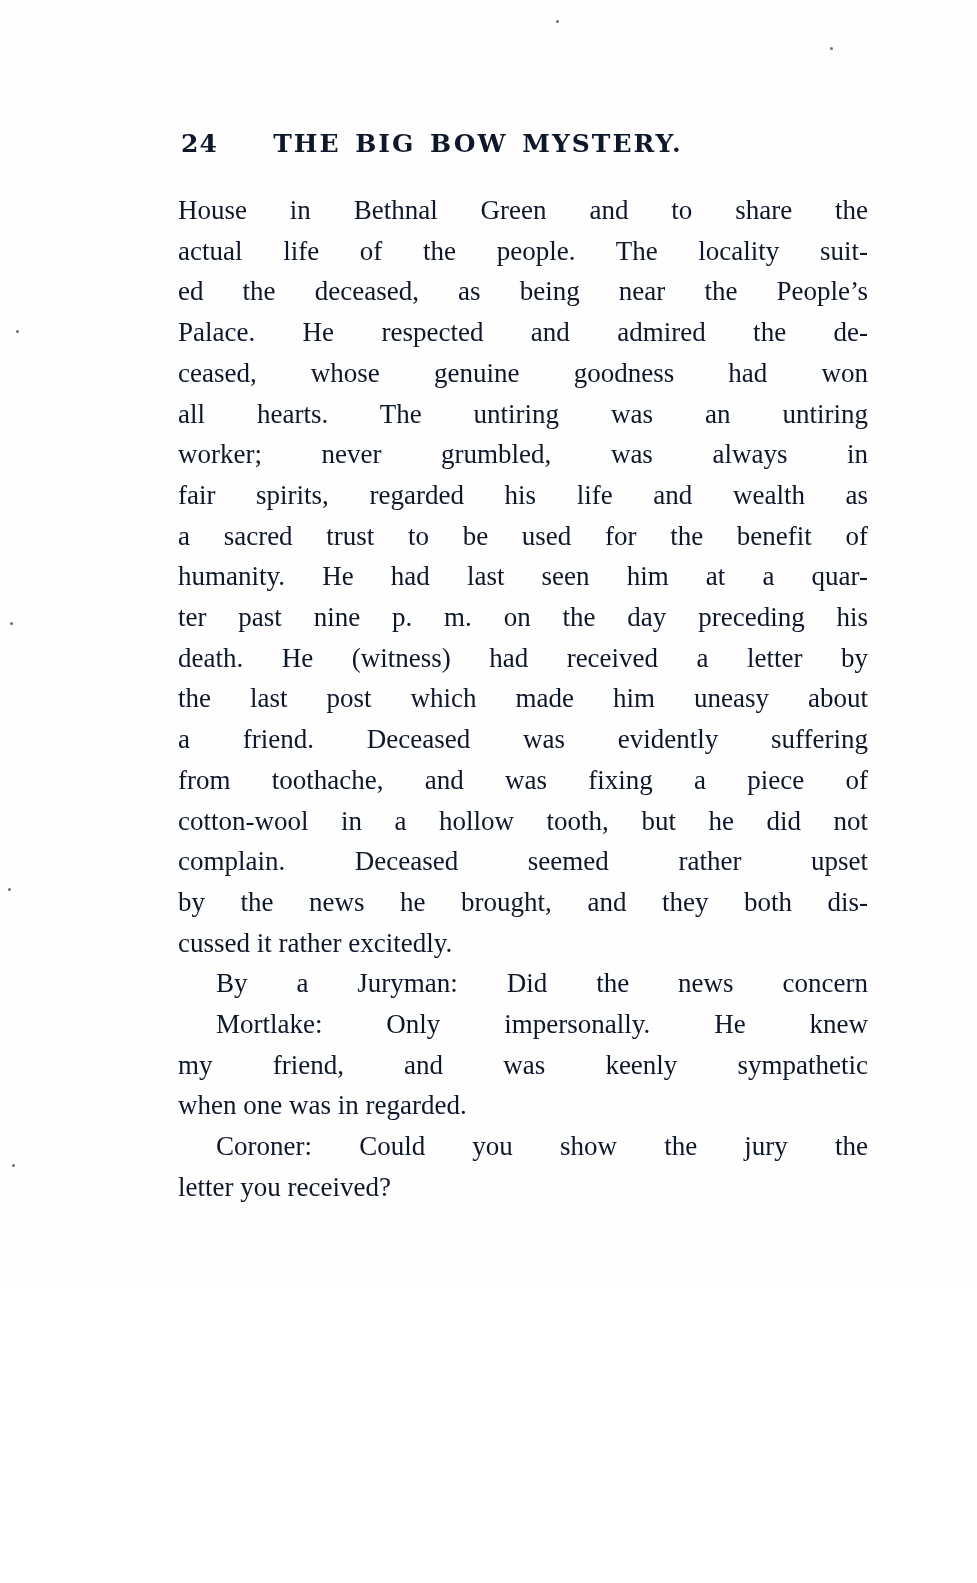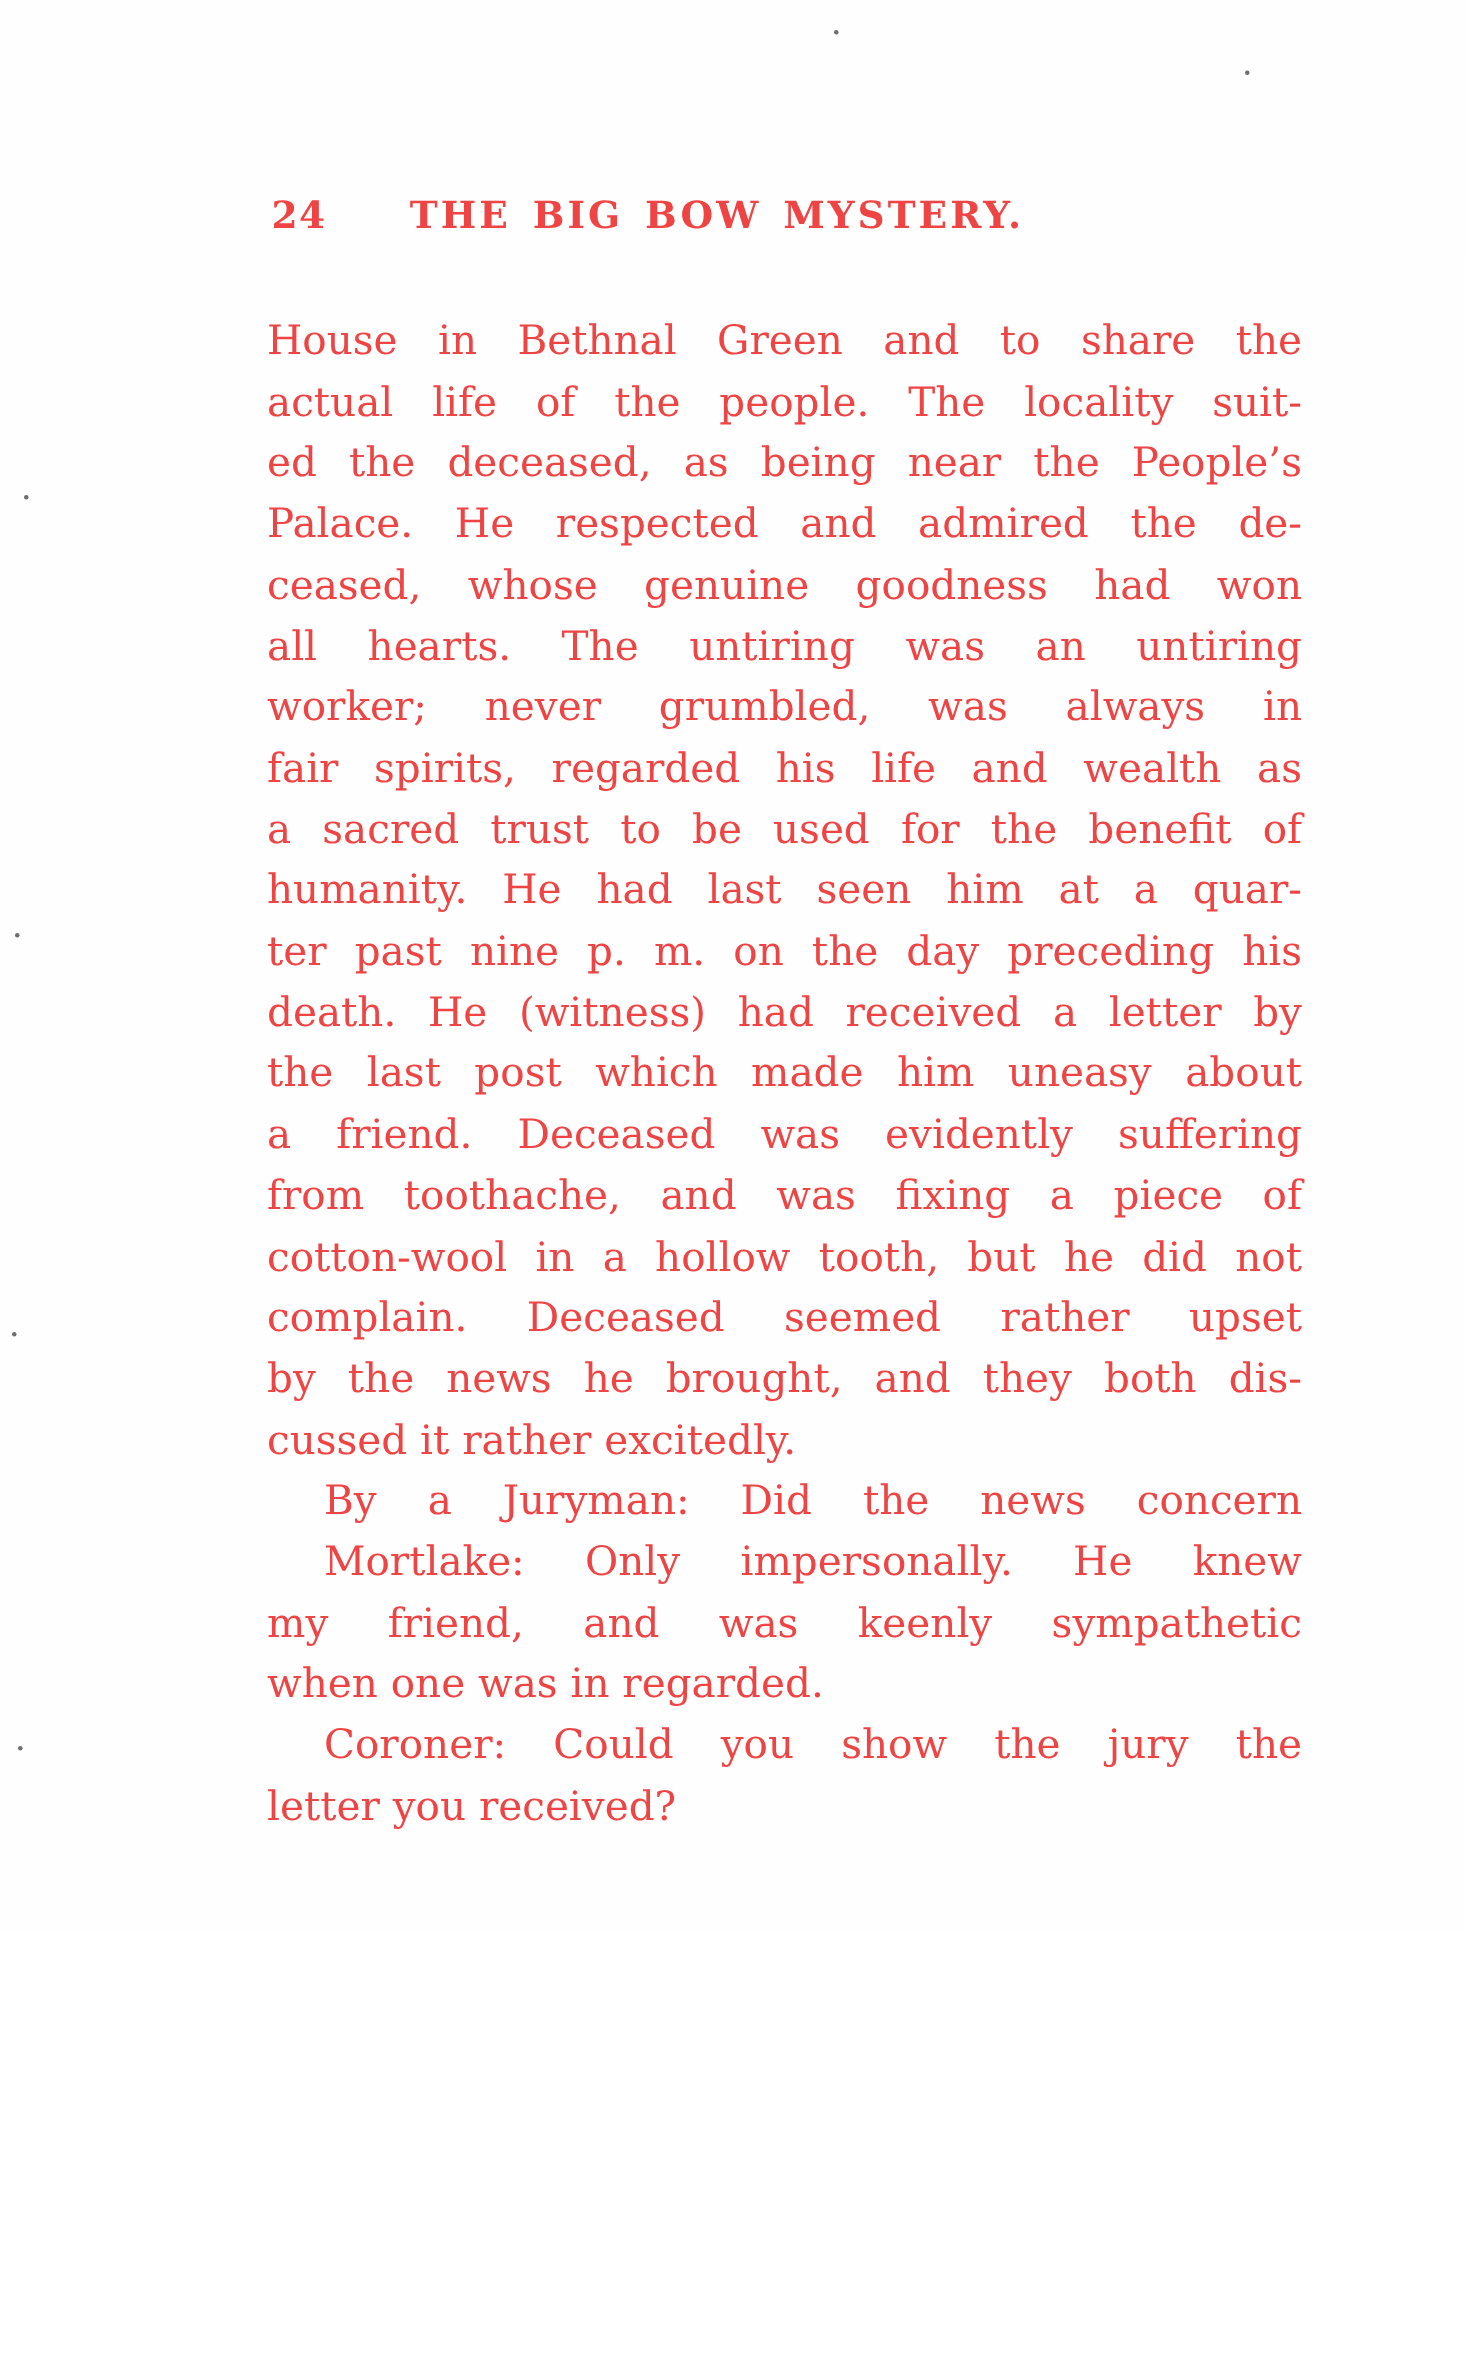--- a/index.html
+++ b/index.html
@@ -7,21 +7,21 @@
     padding: 0;
     background: #ffffff;
   }
   .page {
     position: relative;
     width: 977px;
     height: 1287px;
     background: #fefefe;
     overflow: hidden;
     font-family: "DejaVu Serif", serif;
-    color: #ef4444;
+    color: #0f172a;
   }
   
   .running-head {
     position: absolute;
     top: 129px;
     left: 178px;
     width: 690px;
     height: 34px;
     font-size: 25px;
     font-weight: bold;
@@ -39,25 +39,26 @@
     top: 0;
     text-align: center;
     transform: translateX(-45px);
     letter-spacing: 2px;
     word-spacing: 4px;
     white-space: nowrap;
   }
   
   .body-text {
     position: absolute;
-    top: 208px;
+    top: 190px;
     left: 178px;
     width: 690px;
     font-size: 27px;
     line-height: 40.7px;
+    font-family: Liberation Serif, serif;
   }
   .paragraph { margin: 0; padding: 0; }
   .line {
     text-align: justify;
     text-align-last: justify;
   }
   .line.last {
     text-align: center;
     text-align-last: left;
   }

